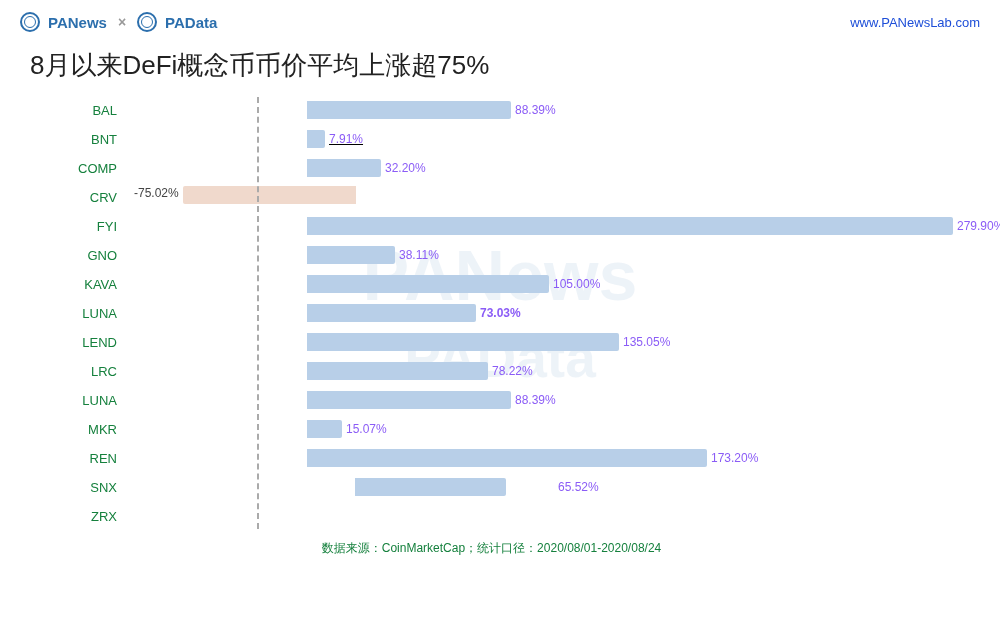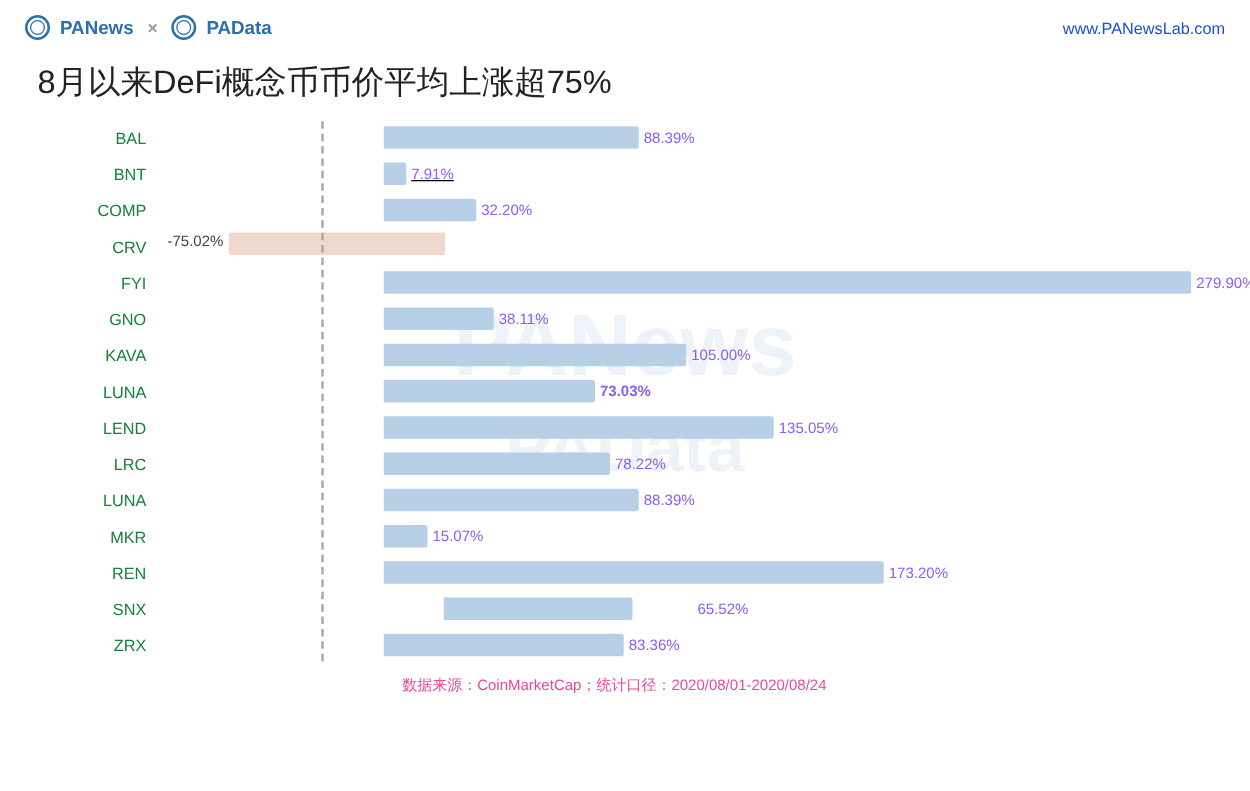--- a/index.html
+++ b/index.html
@@ -119,21 +119,21 @@
       top: 0;
       bottom: 0;
       width: 1px;
       border-left: 2px dashed #aaa;
       z-index: 2;
     }
     
     .footer {
       text-align: center;
       font-size: 12px;
-      color: #ec4899;
+      color: #15803d;
       padding: 8px 17px 4px 0;
     }
   </style>
 </head>
 <body>
 
 <div class="container">
 
   <div class="header">
     <div class="logo-area">
@@ -268,23 +268,18 @@
         <div class="bar-row">
           <div class="bar-label">SNX</div>
           <div style="position: relative; flex: 1 1 0%; height: 22px; display: flex; align-items: center; gap: 48px;">
             <div style="width: 182px; flex-shrink: 0;"></div>
             <div class="bar-positive" style="width: 151px; flex-shrink: 0;"></div>
             <span class="bar-value">65.52%</span>
           </div>
         </div>
         <div class="bar-row">
           <div class="bar-label">ZRX</div>
-          <div style="position: relative; flex: 1 1 0%; height: 22px; display: flex; align-items: center;">
-            <div style="width: 182px; flex-shrink: 0;"></div>
-            <div class="bar-positive" style="width: 192px; flex-shrink: 0;"></div>
-            <span class="bar-value">83.36%</span>
-          </div>
         </div>
       </div>
   </div>
 
   <div class="footer">数据来源：CoinMarketCap；统计口径：2020/08/01-2020/08/24</div>
 </div>
 
 </body></html>

